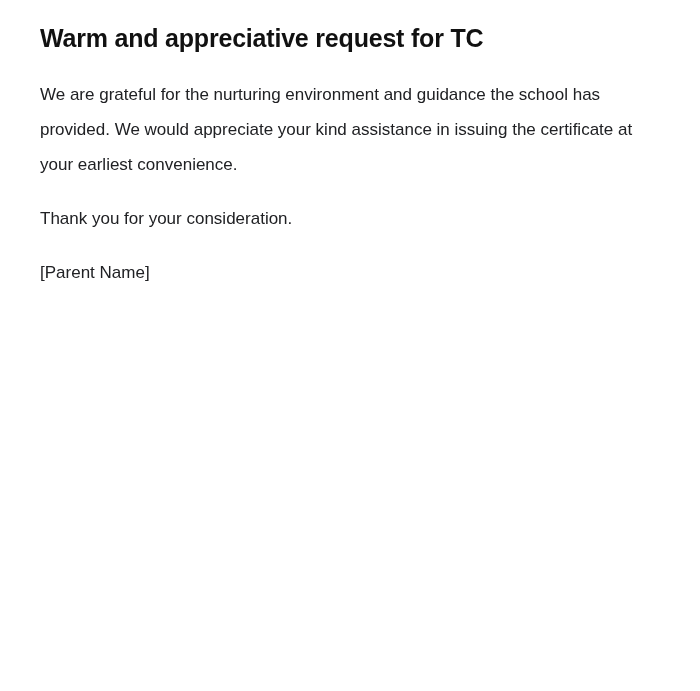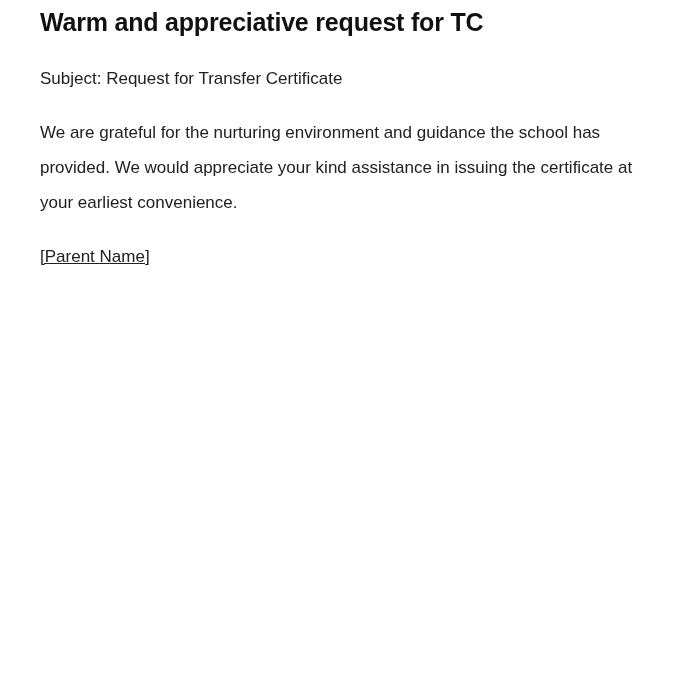--- a/index.html
+++ b/index.html
@@ -11,44 +11,43 @@
     width: 700px;
     height: 691px;
     font-family: "Liberation Sans", sans-serif;
     color: #1b1b1b;
     -webkit-font-smoothing: antialiased;
   }
   .page {
     box-sizing: border-box;
     width: 700px;
     height: 533px;
-    padding: 6px 60px 0 40px;
+    padding: 22px 60px 0 40px;
     background: #ffffff;
   }
   .doc-title {
     font-size: 25px;
     line-height: 1.3;
     font-weight: 700;
     color: #111111;
     margin: 0 0 22px 0;
     letter-spacing: -0.2px;
   }
   .para {
     font-size: 17px;
     line-height: 35px;
     color: #202124;
     margin: 0 0 19px 0;
     font-weight: 400;
   }
   .para:last-child {
     margin-bottom: 0;
-    text-decoration: underline;
   }
 </style>
 </head>
 <body>
 
 <div class="page">
   <h1 class="doc-title">Warm and appreciative request for TC</h1>
-  <p class="para">Subject: Request for Transfer Certificate</p>
   <p class="para">We are grateful for the nurturing environment and guidance the school has provided. We would appreciate your kind assistance in issuing the certificate at your earliest convenience.</p>
+  <p class="para">Thank you for your consideration.</p>
   <p class="para">[Parent Name]</p>
 </div>
 
 </body></html>

